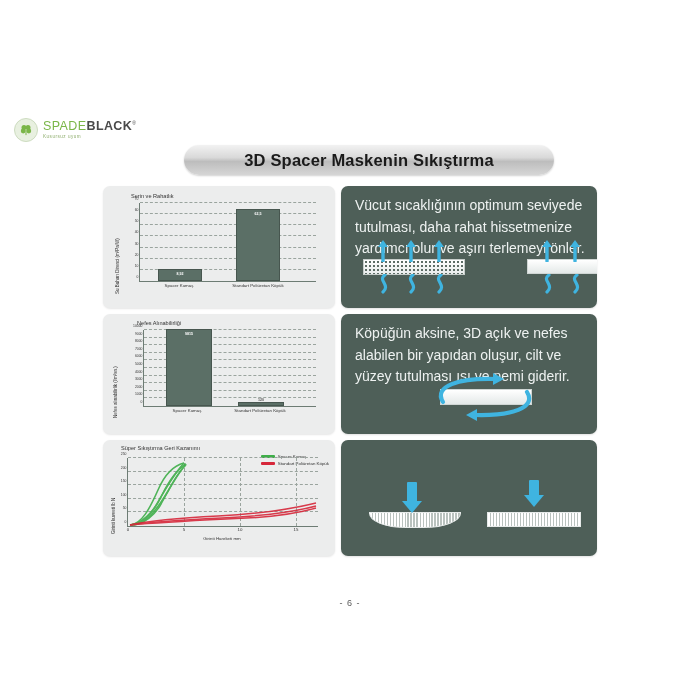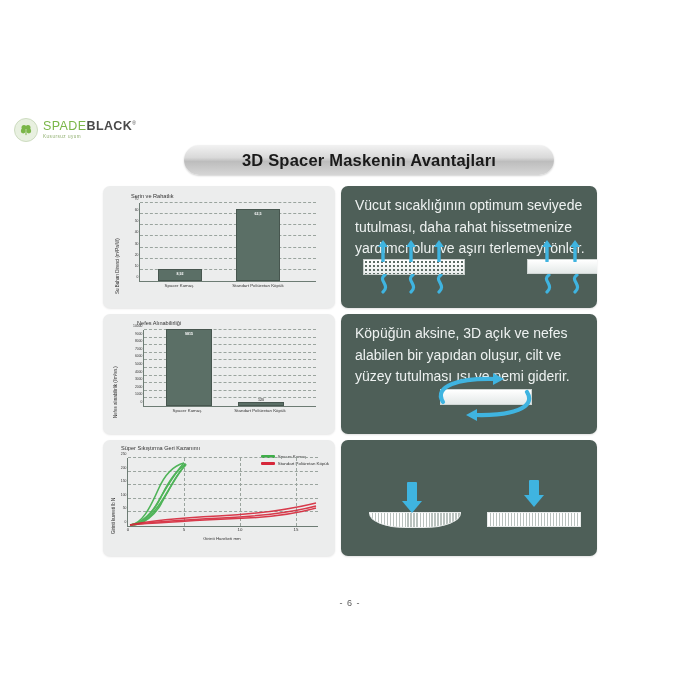--- a/index.html
+++ b/index.html
@@ -113,21 +113,21 @@
     </span>
     <span class="logo-txt">
       <span class="logo-word">
         <span class="lt">SPADE</span><span class="dk">BLACK</span><span class="reg">®</span>
       </span>
       <span class="logo-tag">Kusursuz uyum</span>
     </span>
   </div>
 
   <div class="title-banner">
-    <span class="t">3D Spacer Maskenin Avantajları</span>
+    <span class="t">3D Spacer Maskenin Sıkıştırma</span>
   </div>
 
   <div class="row row1">
 
     <div class="chart-panel">
       <div class="chart-title" style="left:28px;top:7px">Serin ve Rahatlık</div>
       <div class="ylabel" style="left:12px;top:108px">Su Buharı Direnci (m²Pa/W)</div>
 
       <div class="plot" style="left:36px;top:17px;width:176px;height:78px">
         <div class="gline" style="bottom:100%"></div>

